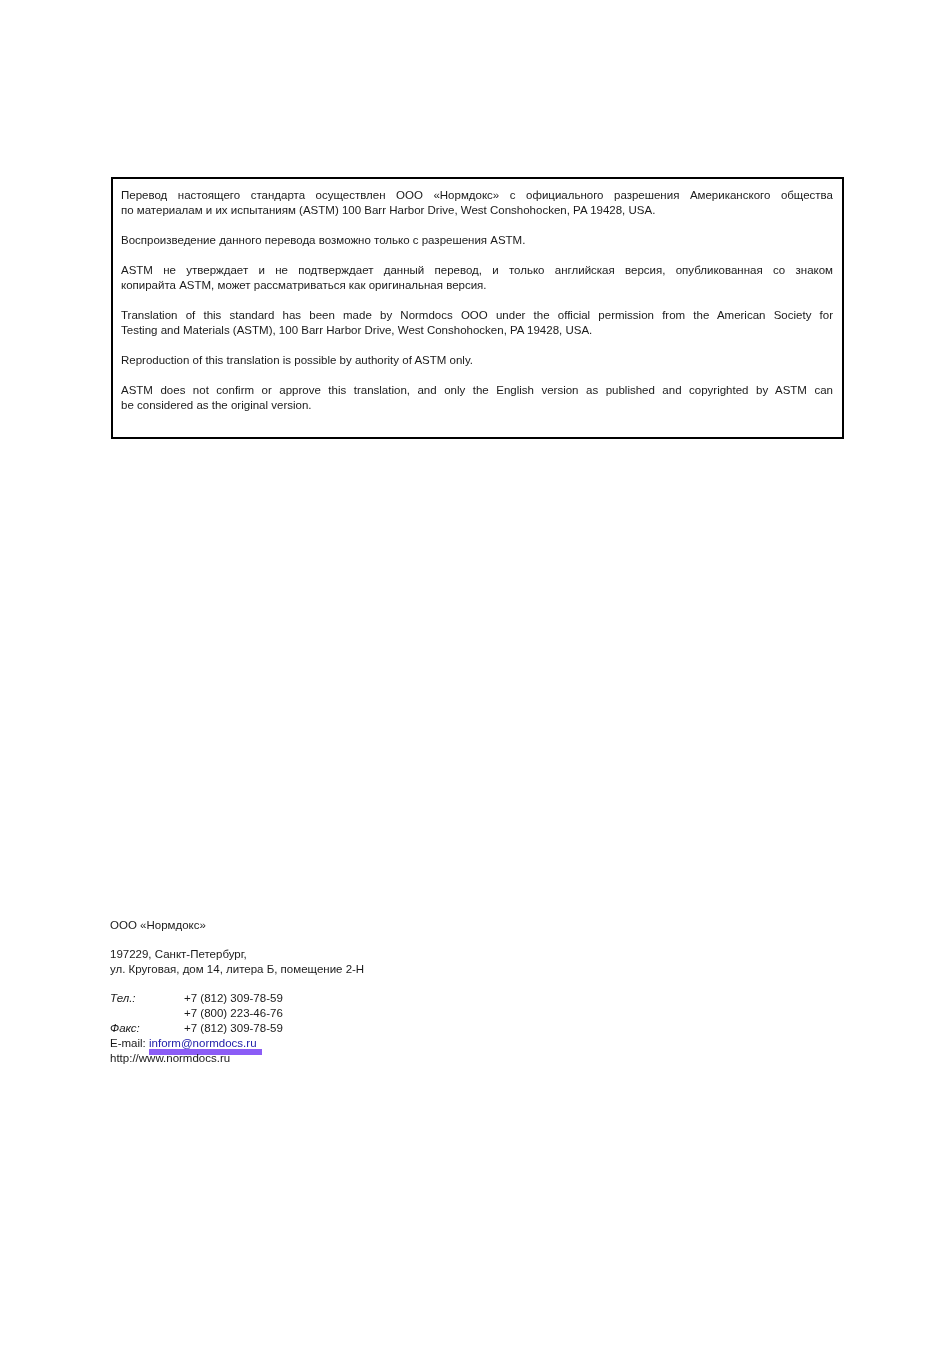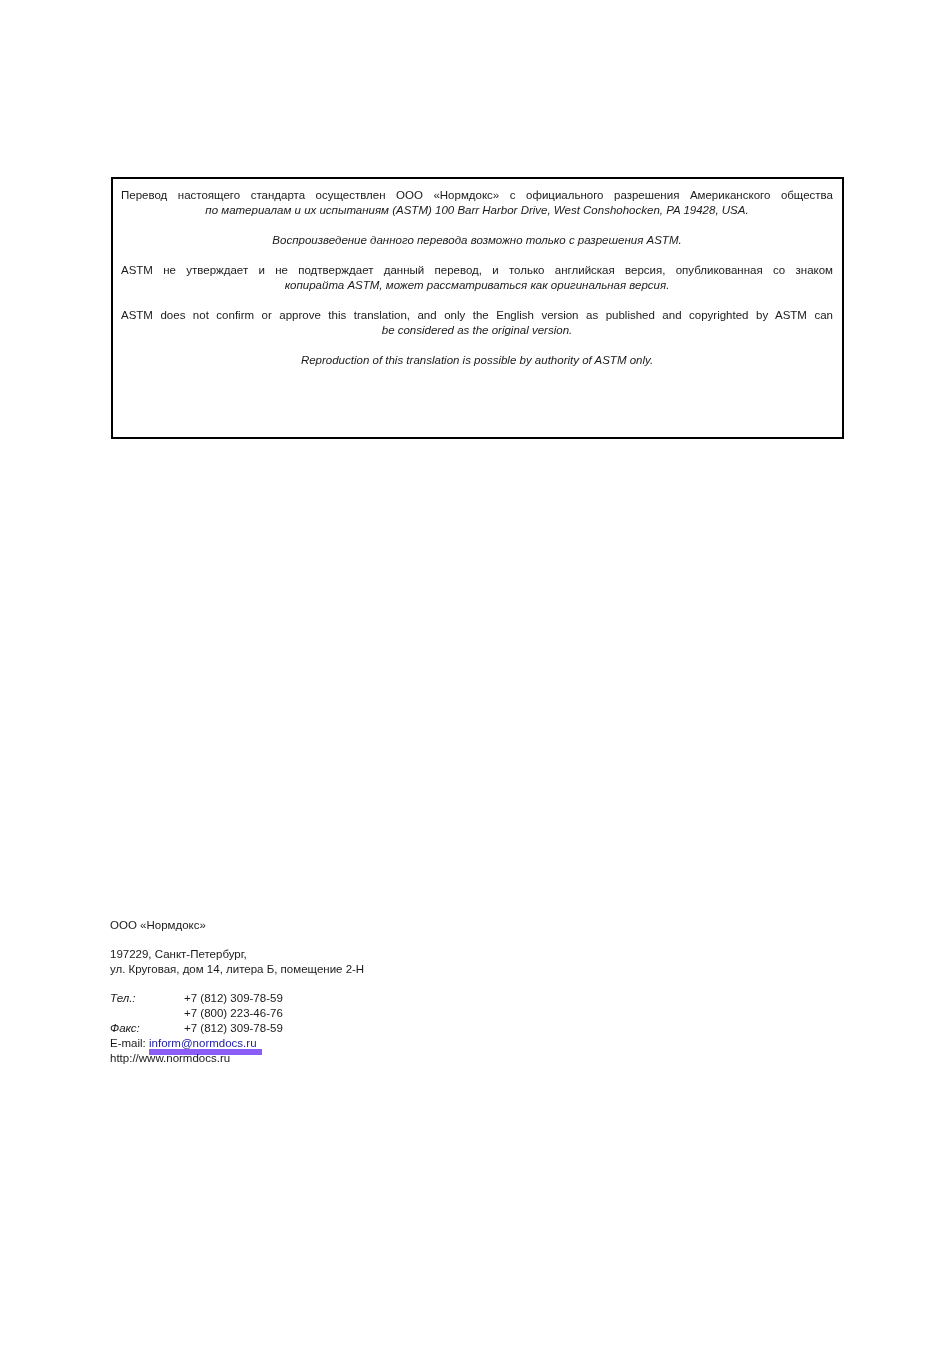--- a/index.html
+++ b/index.html
@@ -30,21 +30,21 @@
     font-size: 11.5px;
     line-height: 15px;
   }
   .para { margin: 0 0 15px 0; }
   .en-group { margin-top: 12px; }
   .jl {               
     text-align: justify;
     text-align-last: justify;
     white-space: normal;
   }
-  .ll { text-align: center; font-style: italic; }   
+  .ll { text-align: left; }   
 
   
   .contact {
     position: absolute;
     left: 110px;
     top: 918px;
     font-size: 11.5px;
     line-height: 15px;
   }
   .contact .line { height: 15px; white-space: nowrap; }
@@ -78,28 +78,32 @@
       <div class="ll">Воспроизведение данного перевода возможно только с разрешения ASTM.</div>
     </div>
 
     <div class="para">
       <div class="jl">ASTM не утверждает и не подтверждает данный перевод, и только английская версия, опубликованная со знаком</div>
       <div class="ll">копирайта ASTM, может рассматриваться как оригинальная версия.</div>
     </div>
 
     <div class="en-group">
 
+      <div class="para">
+        <div class="jl">Translation of this standard has been made by Normdocs OOO under the official permission from the American Society for</div>
+        <div class="ll">Testing and Materials (ASTM), 100 Barr Harbor Drive, West Conshohocken, PA 19428, USA.</div>
+      </div>
+
+      <div class="para">
+        <div class="ll">Reproduction of this translation is possible by authority of ASTM only.</div>
+      </div>
 
       <div class="para">
         <div class="jl">ASTM does not confirm or approve this translation, and only the English version as published and copyrighted by ASTM can</div>
         <div class="ll">be considered as the original version.</div>
-      </div>
-
-      <div class="para">
-        <div class="ll">Reproduction of this translation is possible by authority of ASTM only.</div>
       </div>
 
     </div>
   </div>
 
   <div class="contact">
 
     <div class="line">ООО «Нормдокс»</div>
 
     <div class="spacer"></div>

